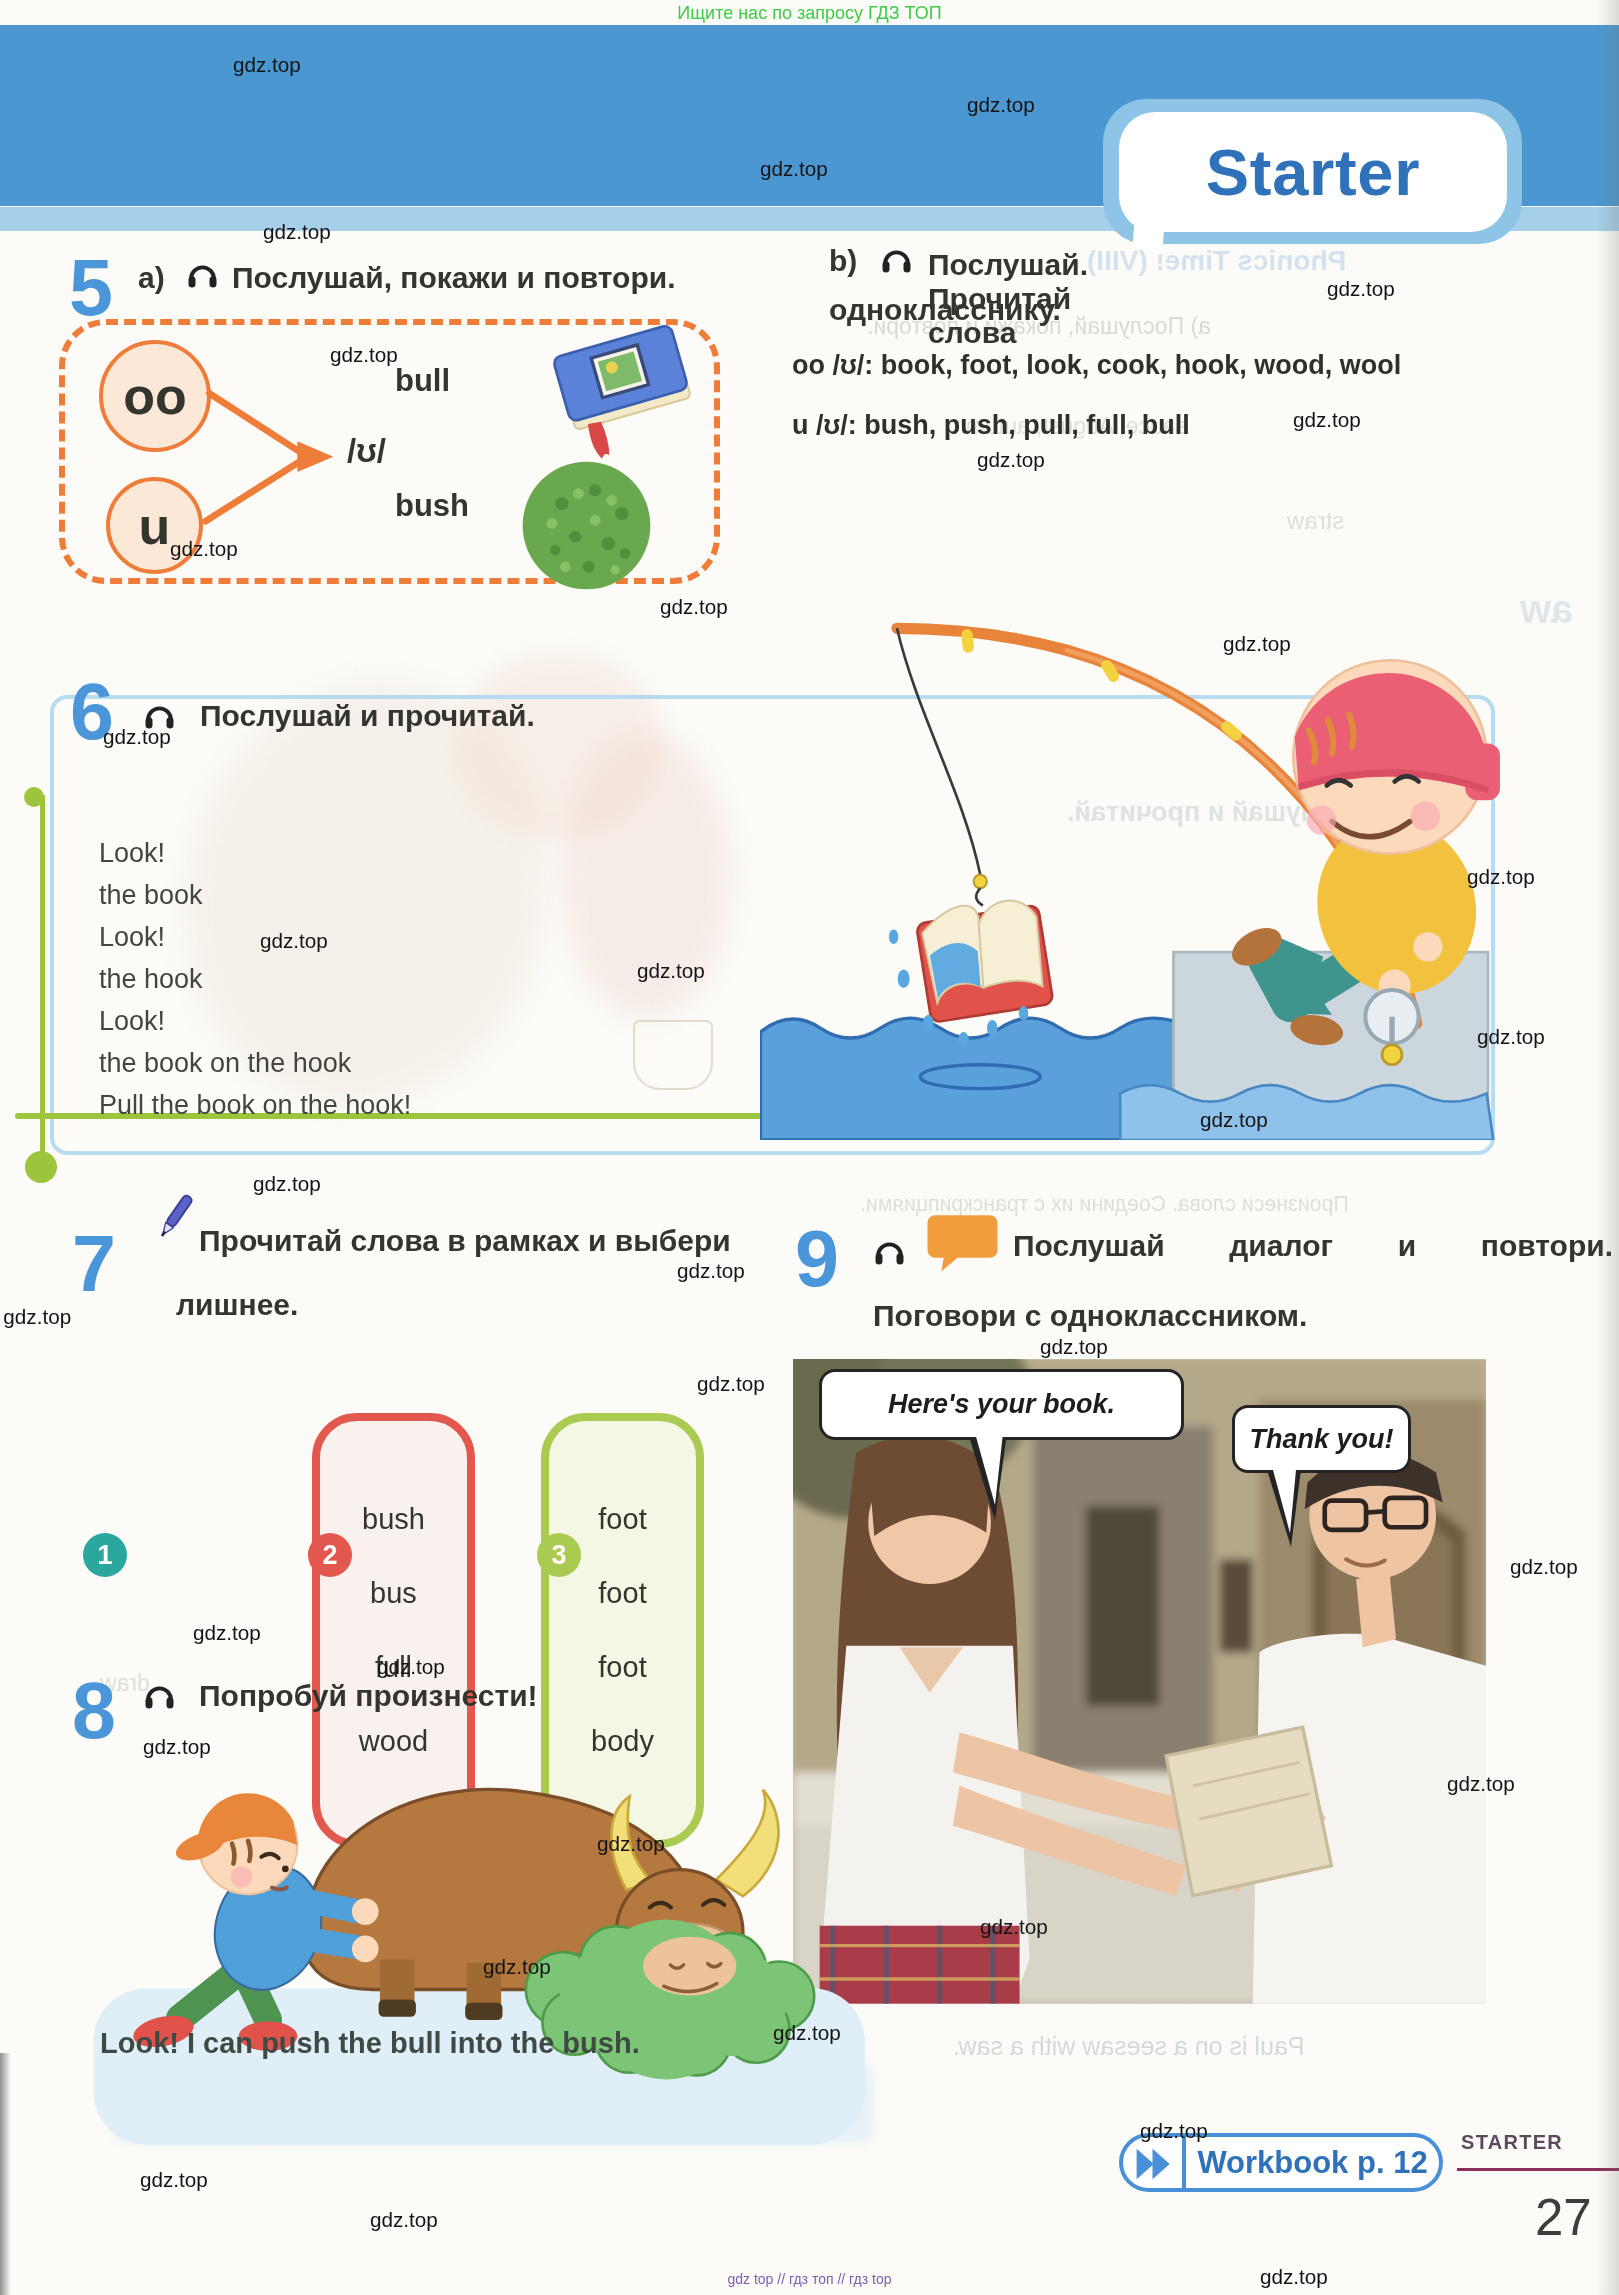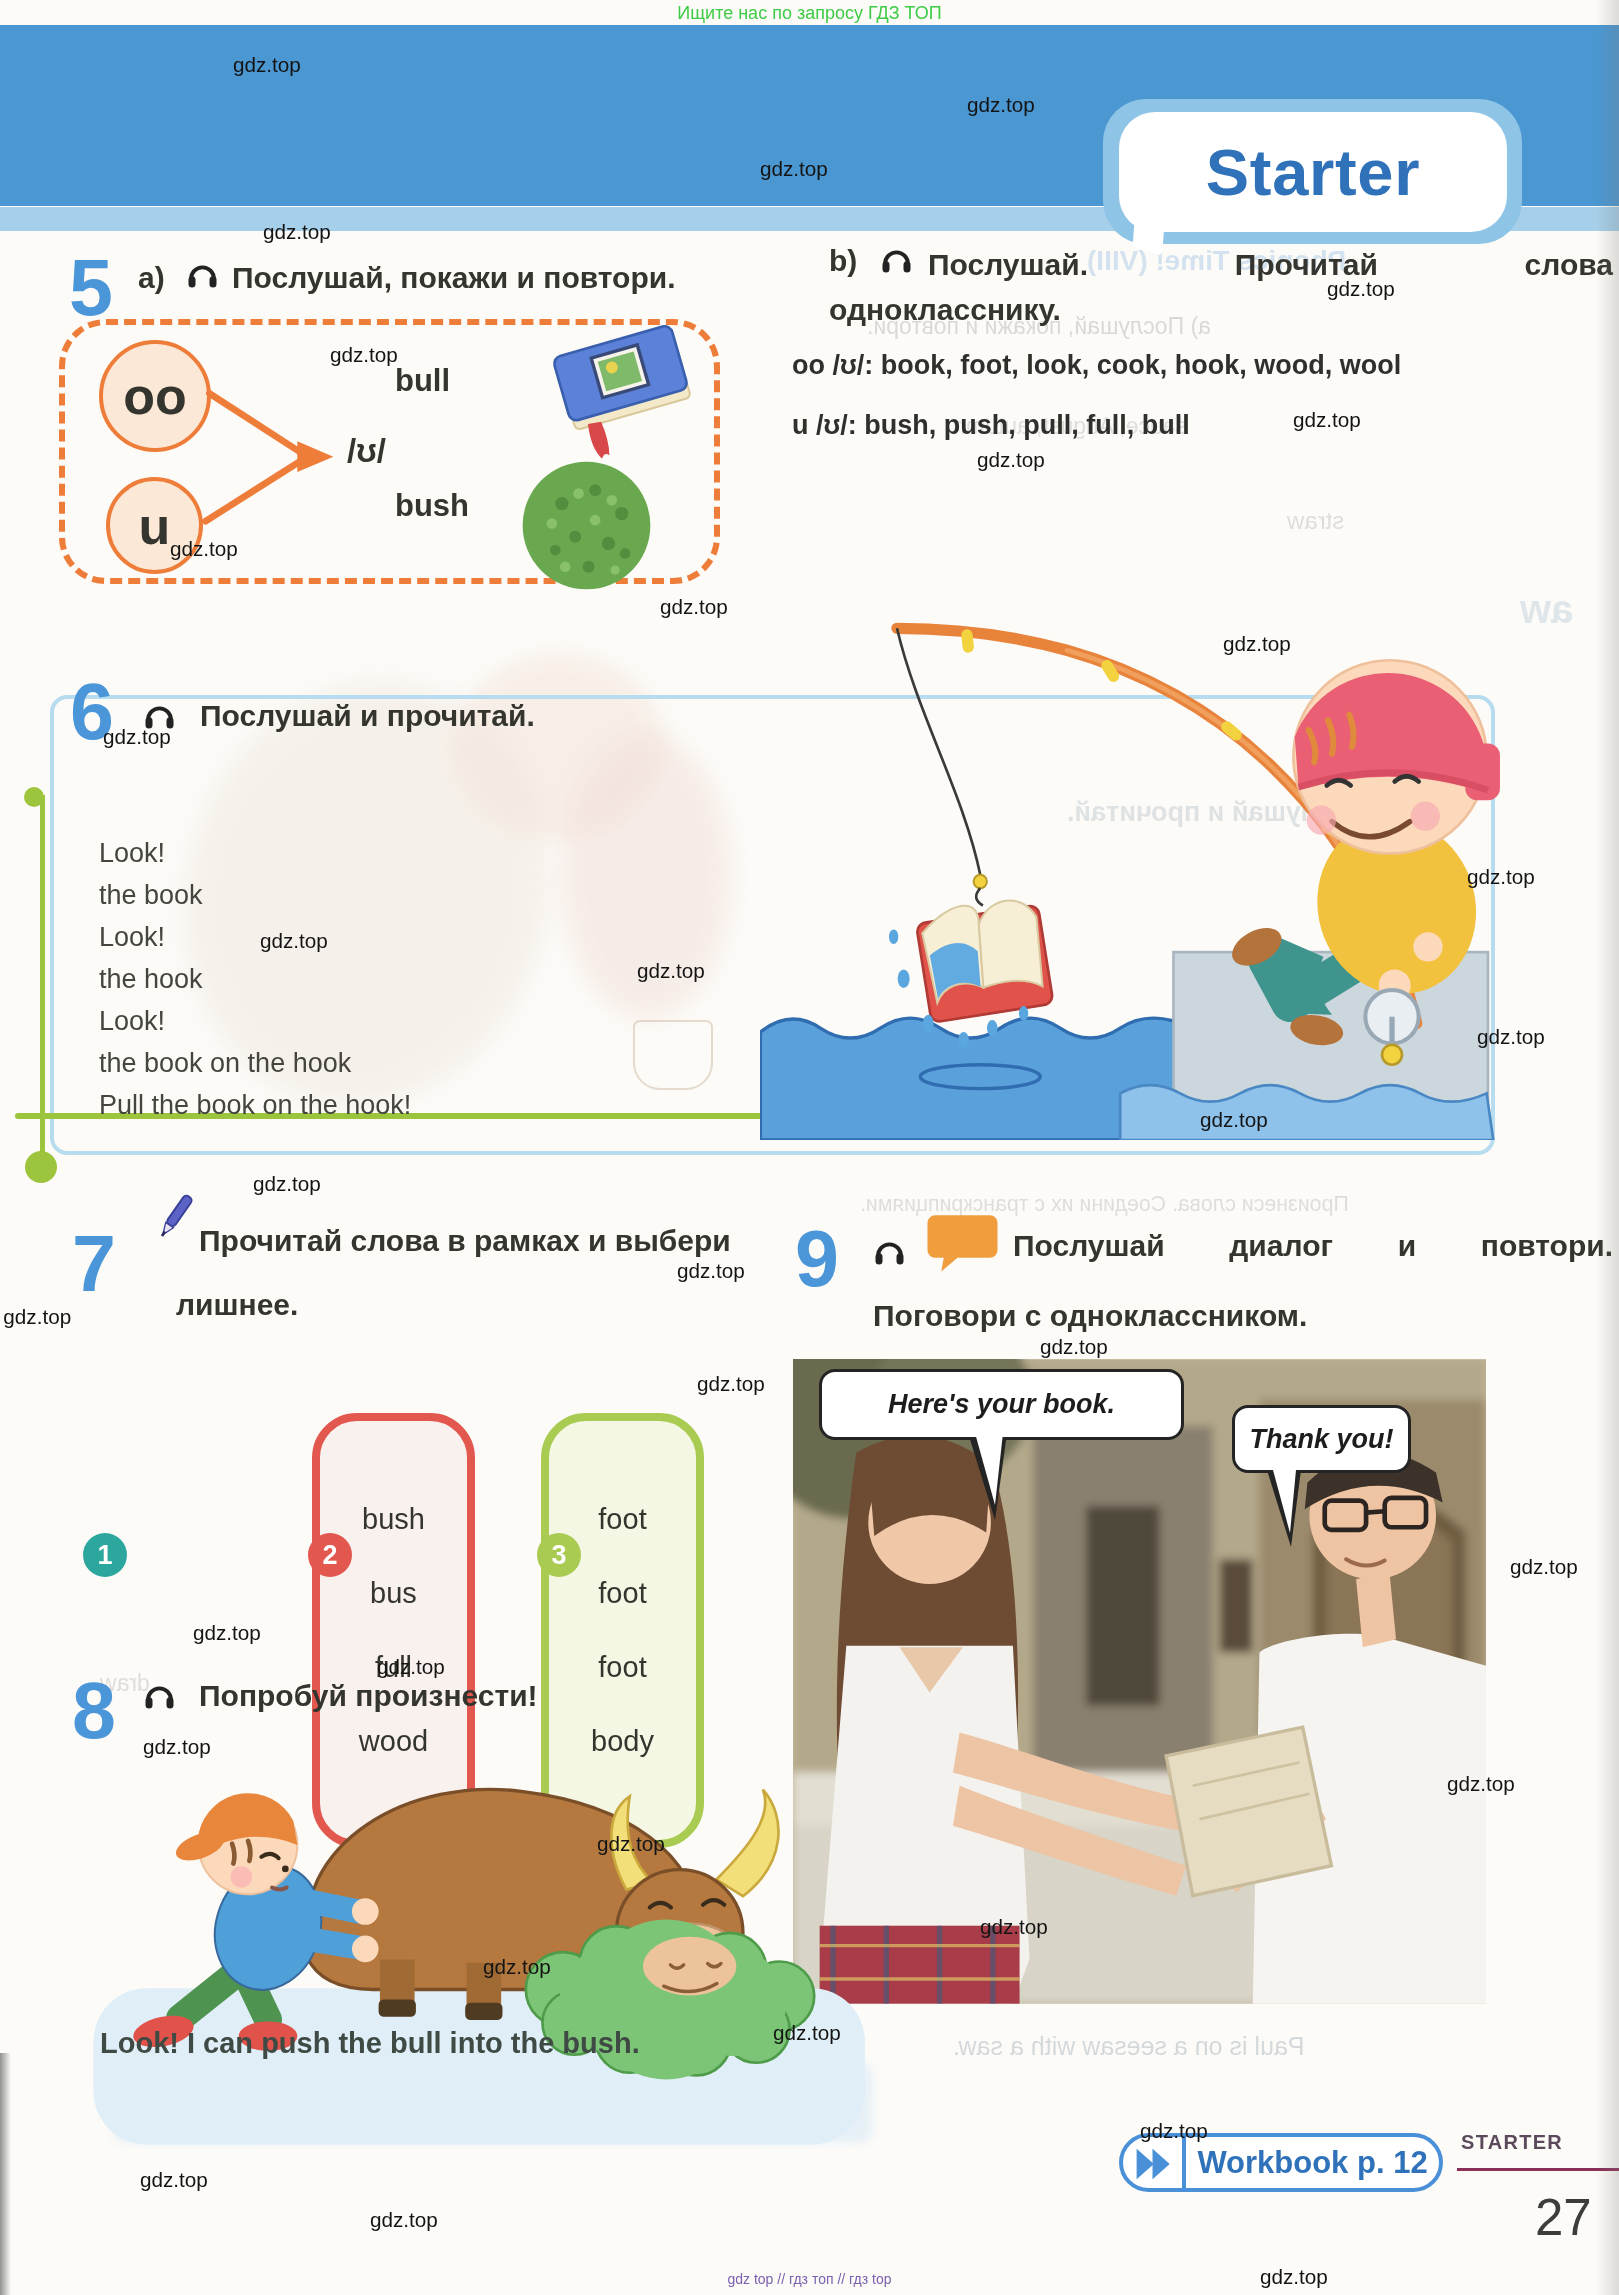--- a/index.html
+++ b/index.html
@@ -30,21 +30,21 @@
   .ghost.b{font-weight:bold;}
   
   .dashed-box{position:absolute;left:59px;top:319px;width:661px;height:265px;
     border:6px dashed #ef7d3a;border-radius:47px;}
   .ph-circle{position:absolute;background:#fce8d6;border:4.7px solid #ef7d3a;border-radius:50%;
     display:flex;align-items:center;justify-content:center;font-weight:bold;color:#35352f;}
   .word{position:absolute;font-size:31px;font-weight:600;color:#35352f;}
   .phoneme{position:absolute;font-size:33px;font-weight:600;color:#35352f;}
   
   .b-title-row{position:absolute;left:928px;top:248px;width:685px;display:flex;
-    justify-content:space-between;font-size:30px;font-weight:bold;color:#35352f;}
+    justify-content:space-between;font-size:30px;font-weight:bold;color:#35352f;flex-direction:column;}
   .wordlist{position:absolute;font-size:27px;font-weight:600;color:#2f2f2b;white-space:nowrap;}
   
   .frame6{position:absolute;left:50px;top:695px;width:1445px;height:460px;
     border:4px solid #b8dcef;border-radius:17.3px;}
   .poem{position:absolute;left:99px;top:832px;font-size:27px;line-height:42px;
     font-weight:500;color:#45453f;}
   .gline-h{position:absolute;left:14.7px;top:1113px;width:1079px;height:6px;background:#9cc43c;border-radius:3.3px;}
   .gline-v{position:absolute;left:40px;top:795px;width:5.3px;height:373px;background:#9cc43c;}
   .gdot{position:absolute;background:#9cc43c;border-radius:50%;}
   

